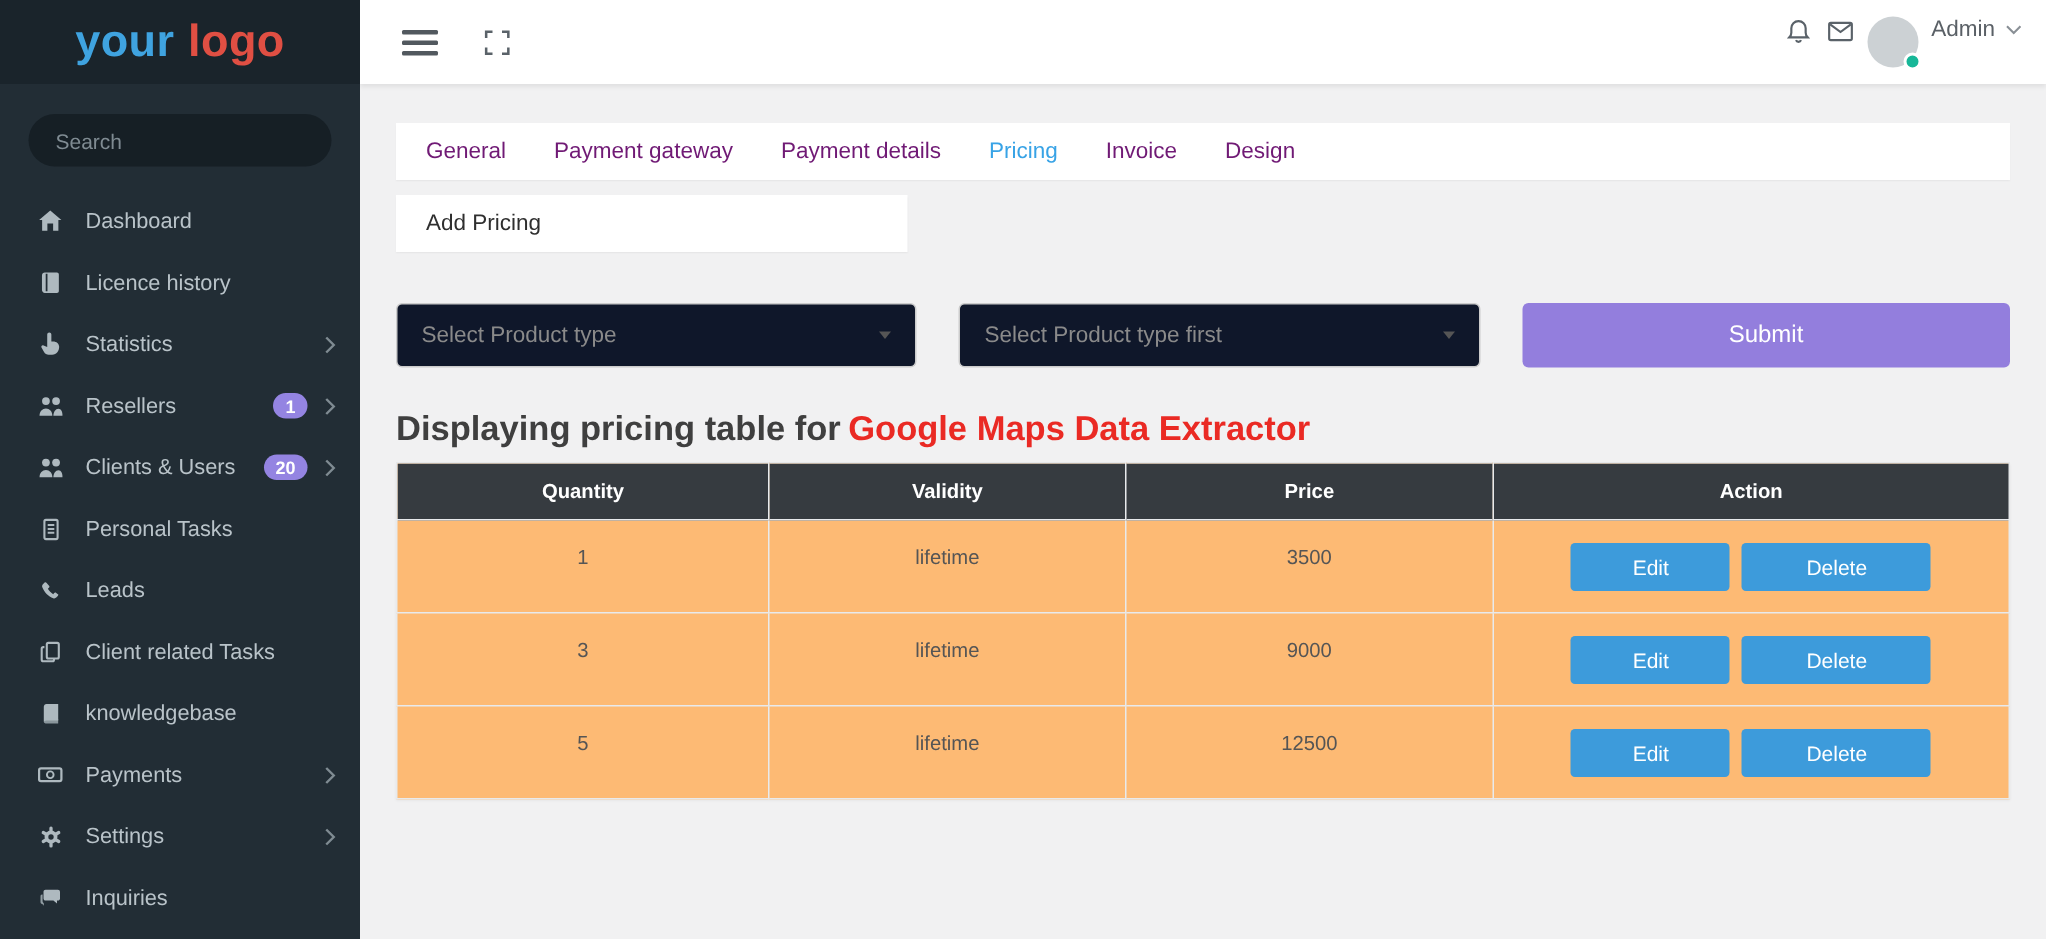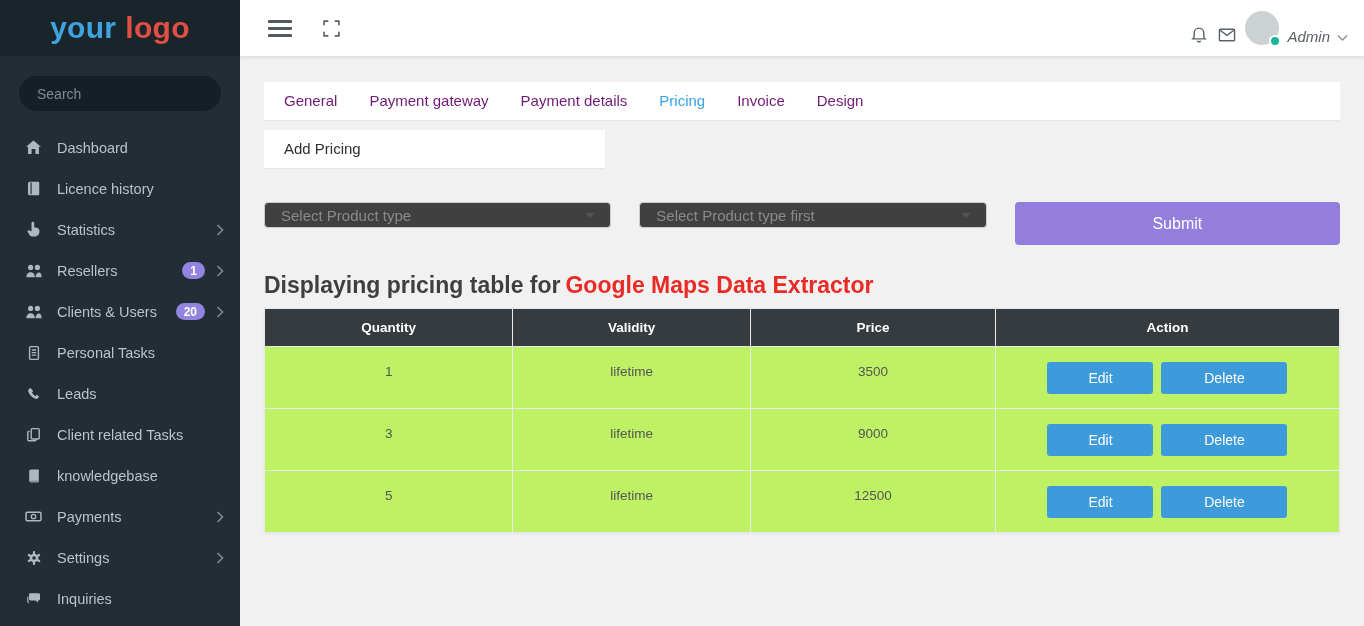--- a/index.html
+++ b/index.html
@@ -35,52 +35,52 @@
   .chev { margin-left:auto; flex:none; display:flex; }
   .badge + .chev { margin-left:11px; }
 
   
   .topbar { position:absolute; left:240px; right:0; top:0; height:56px; background:#fff;
     box-shadow:0 2px 3px rgba(0,0,0,.07); display:flex; align-items:center;
     padding:0 16px 0 28px; z-index:2; }
   .hamburger { width:24px; cursor:pointer; margin-right:30px; }
   .hamburger span { display:block; height:3px; background:#52595f; margin:4px 0; border-radius:1px; }
   .icon-btn { cursor:pointer; display:flex; align-items:center; }
-  .topbar-right { margin-left:auto; display:flex; align-items:flex-end; gap:8px;font-style:italic; }
+  .topbar-right { margin-left:auto; display:flex; align-items:flex-start; gap:8px; }
   .avatar { width:34px; height:34px; border-radius:50%; background:#ccd1d4; position:relative; flex:none; cursor:pointer; }
   .status-dot { position:absolute; right:-2px; bottom:-2px; width:12px; height:12px;
     background:#17b798; border:2px solid #fff; border-radius:50%; }
   .admin { color:#5a6066; font-size:15px; display:flex; align-items:center; gap:7px; cursor:pointer; }
 
   
   .content { position:absolute; left:240px; top:56px; right:0; bottom:0;
     background:#f1f1f2; padding:26px 24px 0; }
 
   .tabbar { background:#fff; height:38px; display:flex; align-items:center; padding:0 4px;
     box-shadow:0 1px 1px rgba(0,0,0,.04); }
   .tab { padding:0 16px; font-size:15px; color:#701a75; line-height:38px; cursor:pointer; white-space:nowrap; }
   .tab.active { color:#38a3e6; }
 
   .subtabbar { background:#fff; width:341px; height:38px; display:flex; align-items:center;
     margin-top:10px; padding:0 4px; box-shadow:0 1px 1px rgba(0,0,0,.04); }
   .subtab { padding:0 16px; font-size:15px; color:#2f2f2f; line-height:38px; cursor:pointer; white-space:nowrap; }
   .subtab.active { color:#38a3e6; }
 
   .controls { display:flex; gap:28px; margin-top:34px; }
-  .select { flex:1; height:26px; background:#404040; border:1px solid #ccc; border-radius:4px;
+  .select { flex:1; height:43px; background:#0f172a; border:1px solid #ccc; border-radius:4px;
     display:flex; align-items:center; padding:0 16px; font-size:15px; color:#8a8a8a; cursor:pointer; }
   .caret { margin-left:auto; width:0; height:0; border-left:4px solid transparent;
     border-right:4px solid transparent; border-top:5px solid #555; }
   .submit-btn { flex:1; height:43px; background:#937edd; border:none; border-radius:4px;
     color:#fff; font-size:16px; cursor:pointer; font-family:"Liberation Sans", sans-serif; }
 
   .table-heading { margin-top:27px; font-size:23px; font-weight:600; color:#3f3f3f; }
   .table-heading .product { color:#ea2a24; margin-left:5px; }
 
-  .pricing-table { width:100%; border-collapse:collapse; margin-top:9px; background:#bef264;
+  .pricing-table { width:100%; border-collapse:collapse; margin-top:9px; background:#fdba74;
     box-shadow:0 1px 2px rgba(0,0,0,.06); table-layout:fixed; border:1px solid #e5e7e9; }
   .pricing-table th { background:#363b40; color:#fff; font-size:13.5px; font-weight:bold;
     height:38px; border-right:1px solid #e8eaec; }
   .pricing-table th:last-child { border-right:none; }
   .pricing-table td { border:1px solid #e8eaec; text-align:center; vertical-align:top;
     padding-top:17px; font-size:13.5px; color:#555; height:62px; }
   td.action-cell { padding-top:15px; }
   .btn { display:inline-block; border:none; color:#fff; background:#3d9bdb; font-size:14px;
     border-radius:3px; cursor:pointer; height:32px; font-family:"Liberation Sans", sans-serif; }
   .btn.edit { width:106px; margin-right:8px; }

